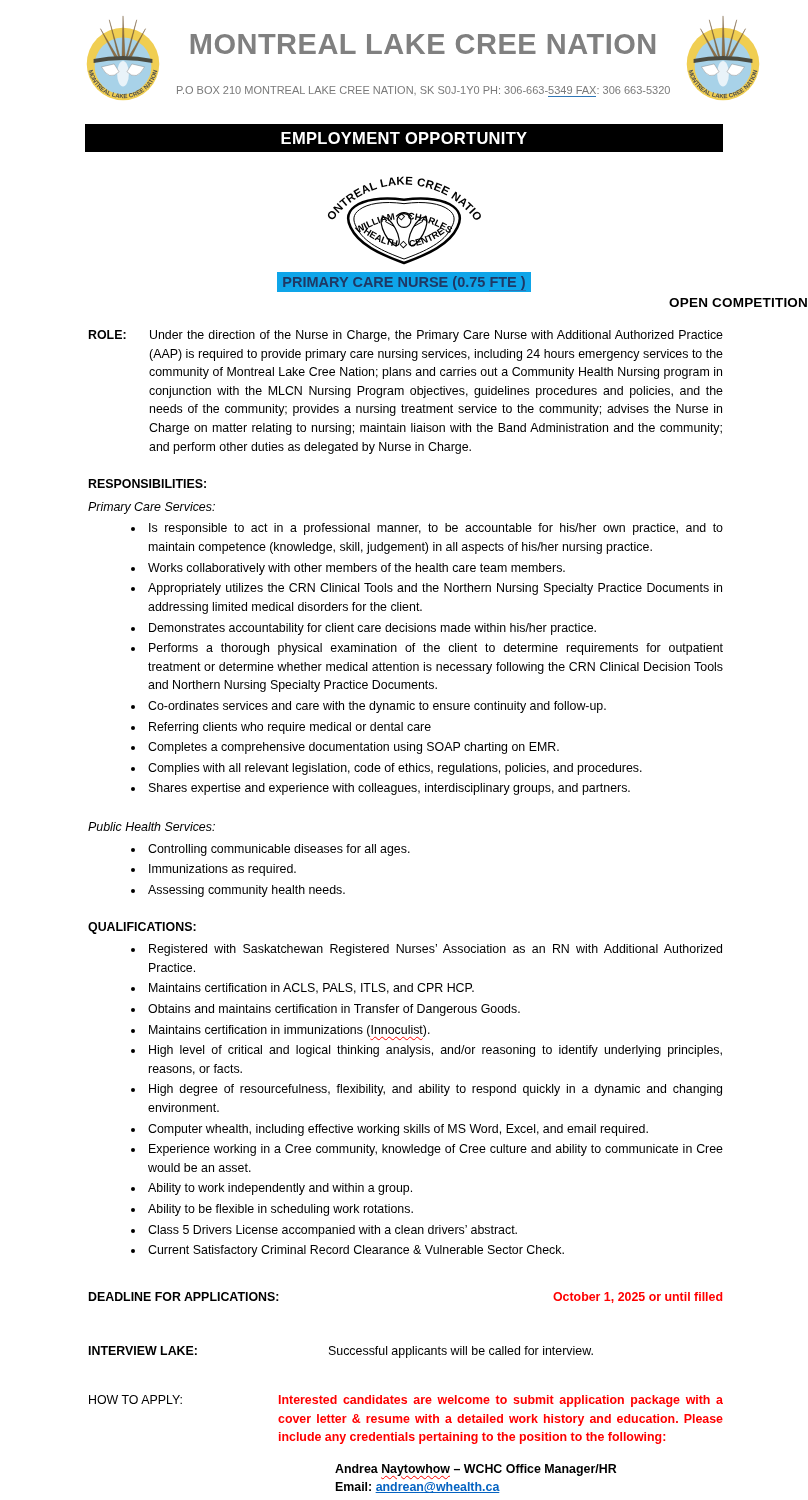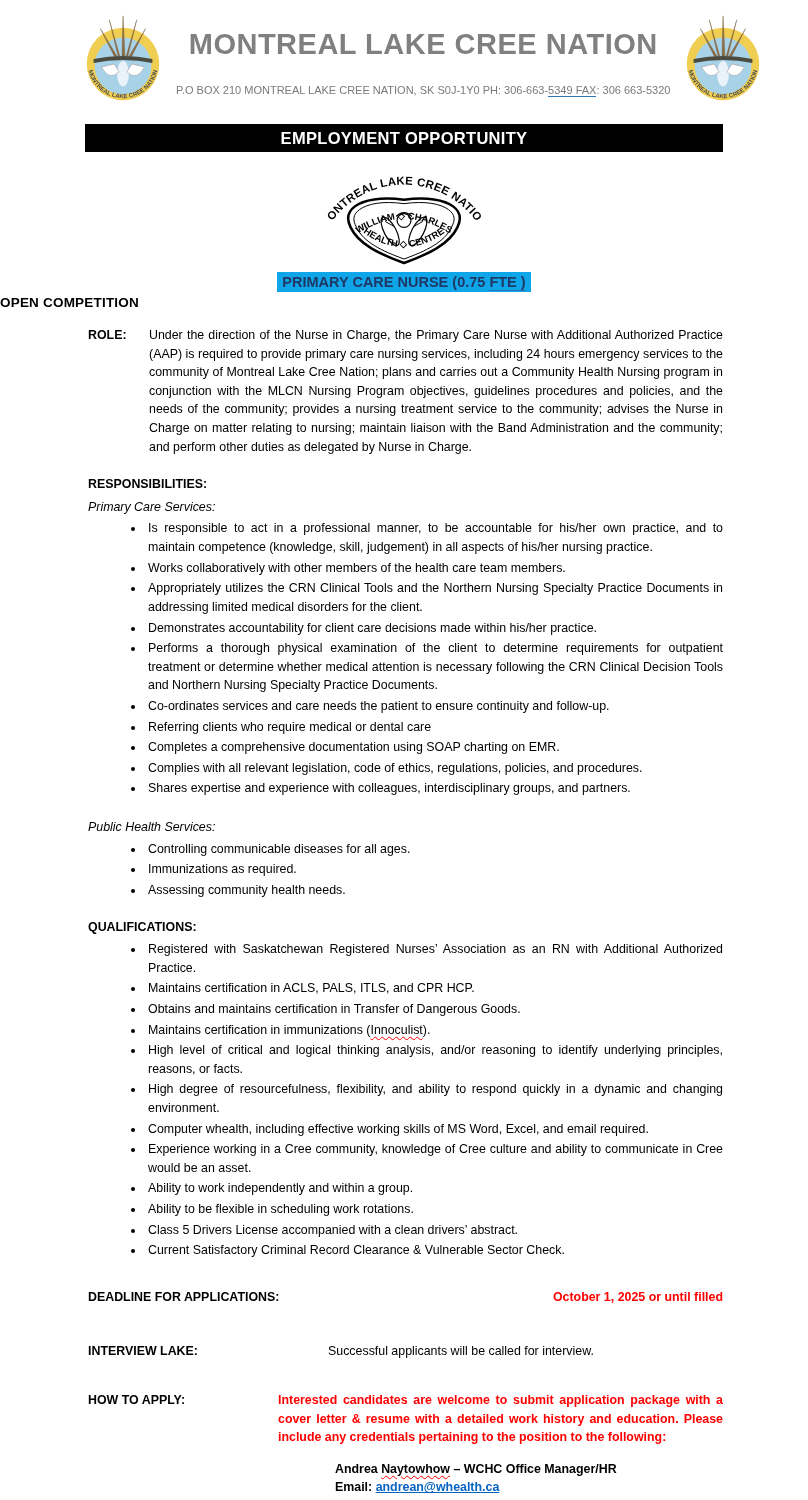--- a/index.html
+++ b/index.html
@@ -21,40 +21,40 @@
     color:#fff; font-weight:bold; font-size:16.5px; text-align:center;
     line-height:28px; letter-spacing:0.3px;
   }
   
   .crest-wrap { text-align:center; margin-top:18px; }
   .position-line { text-align:center; margin-top:2px; }
   .position-highlight {
     display:inline-block; background:#0ea5e9; color:#1f3864;
     font-weight:bold; font-size:14.5px; padding:2px 5px;
   }
-  .competition { text-align:left; font-weight:bold; font-size:13.5px; margin-top:3px; letter-spacing:0.2px; }
+  .competition { text-align:right; font-weight:bold; font-size:13.5px; margin-top:3px; letter-spacing:0.2px; }
   
   .doc-body { padding:0 85px 0 88px; font-size:12.4px; line-height:1.5; }
   .role-row { display:flex; margin-top:16px;gap:13px; }
   .role-label { font-weight:bold; width:48px; flex-shrink:0; }
   .role-text { flex:1; text-align:justify; }
   .section-heading { font-weight:bold; margin-top:19px; }
   .sub-italic { font-style:italic; margin-top:4px; }
   ul.bullets { margin:3px 0 0 0; padding-left:57px; list-style-type:disc; }
   ul.bullets li { text-align:justify; padding-left:3px; margin-bottom:2px; }
   .group-gap { margin-top:20px; }
   .wavy { text-decoration:underline wavy #ff0000 1px; text-underline-offset:2px; }
   
   .detail-row { display:flex; align-items:flex-start; }
   .detail-label { font-weight:bold; width:240px; flex-shrink:0; }
   .red-bold { color:#ff0000; font-weight:bold; }
   .row-deadline { margin-top:28px;justify-content:space-between; }
   .row-interview { margin-top:36px; }
   .row-apply { margin-top:30px; }
-  .apply-label { font-weight:bold; width:190px; flex-shrink:0; }
+  .apply-label { font-weight:normal; width:190px; flex-shrink:0; }
   .apply-text { flex:1; text-align:justify; }
   .contact-block { margin-left:247px; margin-top:13px; font-weight:bold; line-height:1.5; }
   .email-link { color:#0563c1; text-decoration:underline; font-weight:bold; }
 </style>
 </head>
 <body>
 
 <div class="header">
   <div class="logo-wrap">
     <svg width="106" height="98" viewBox="0 0 100 100">
@@ -152,21 +152,21 @@
 
   <div class="section-heading">RESPONSIBILITIES:</div>
 
   <div class="sub-italic">Primary Care Services:</div>
   <ul class="bullets">
       <li>Is responsible to act in a professional manner, to be accountable for his/her own practice, and to maintain competence (knowledge, skill, judgement) in all aspects of his/her nursing practice.</li>
       <li>Works collaboratively with other members of the health care team members.</li>
       <li>Appropriately utilizes the CRN Clinical Tools and the Northern Nursing Specialty Practice Documents in addressing limited medical disorders for the client.</li>
       <li>Demonstrates accountability for client care decisions made within his/her practice.</li>
       <li>Performs a thorough physical examination of the client to determine requirements for outpatient treatment or determine whether medical attention is necessary following the CRN Clinical Decision Tools and Northern Nursing Specialty Practice Documents.</li>
-      <li>Co-ordinates services and care needs the patient to ensure continuity and follow-up.</li>
+      <li>Co-ordinates services and care with the dynamic to ensure continuity and follow-up.</li>
       <li>Referring clients who require medical or dental care</li>
       <li>Completes a comprehensive documentation using SOAP charting on EMR.</li>
       <li>Complies with all relevant legislation, code of ethics, regulations, policies, and procedures.</li>
       <li>Shares expertise and experience with colleagues, interdisciplinary groups, and partners.</li>
     </ul>
 
   <div class="sub-italic group-gap">Public Health Services:</div>
   <ul class="bullets">
       <li>Controlling communicable diseases for all ages.</li>
       <li>Immunizations as required.</li>

